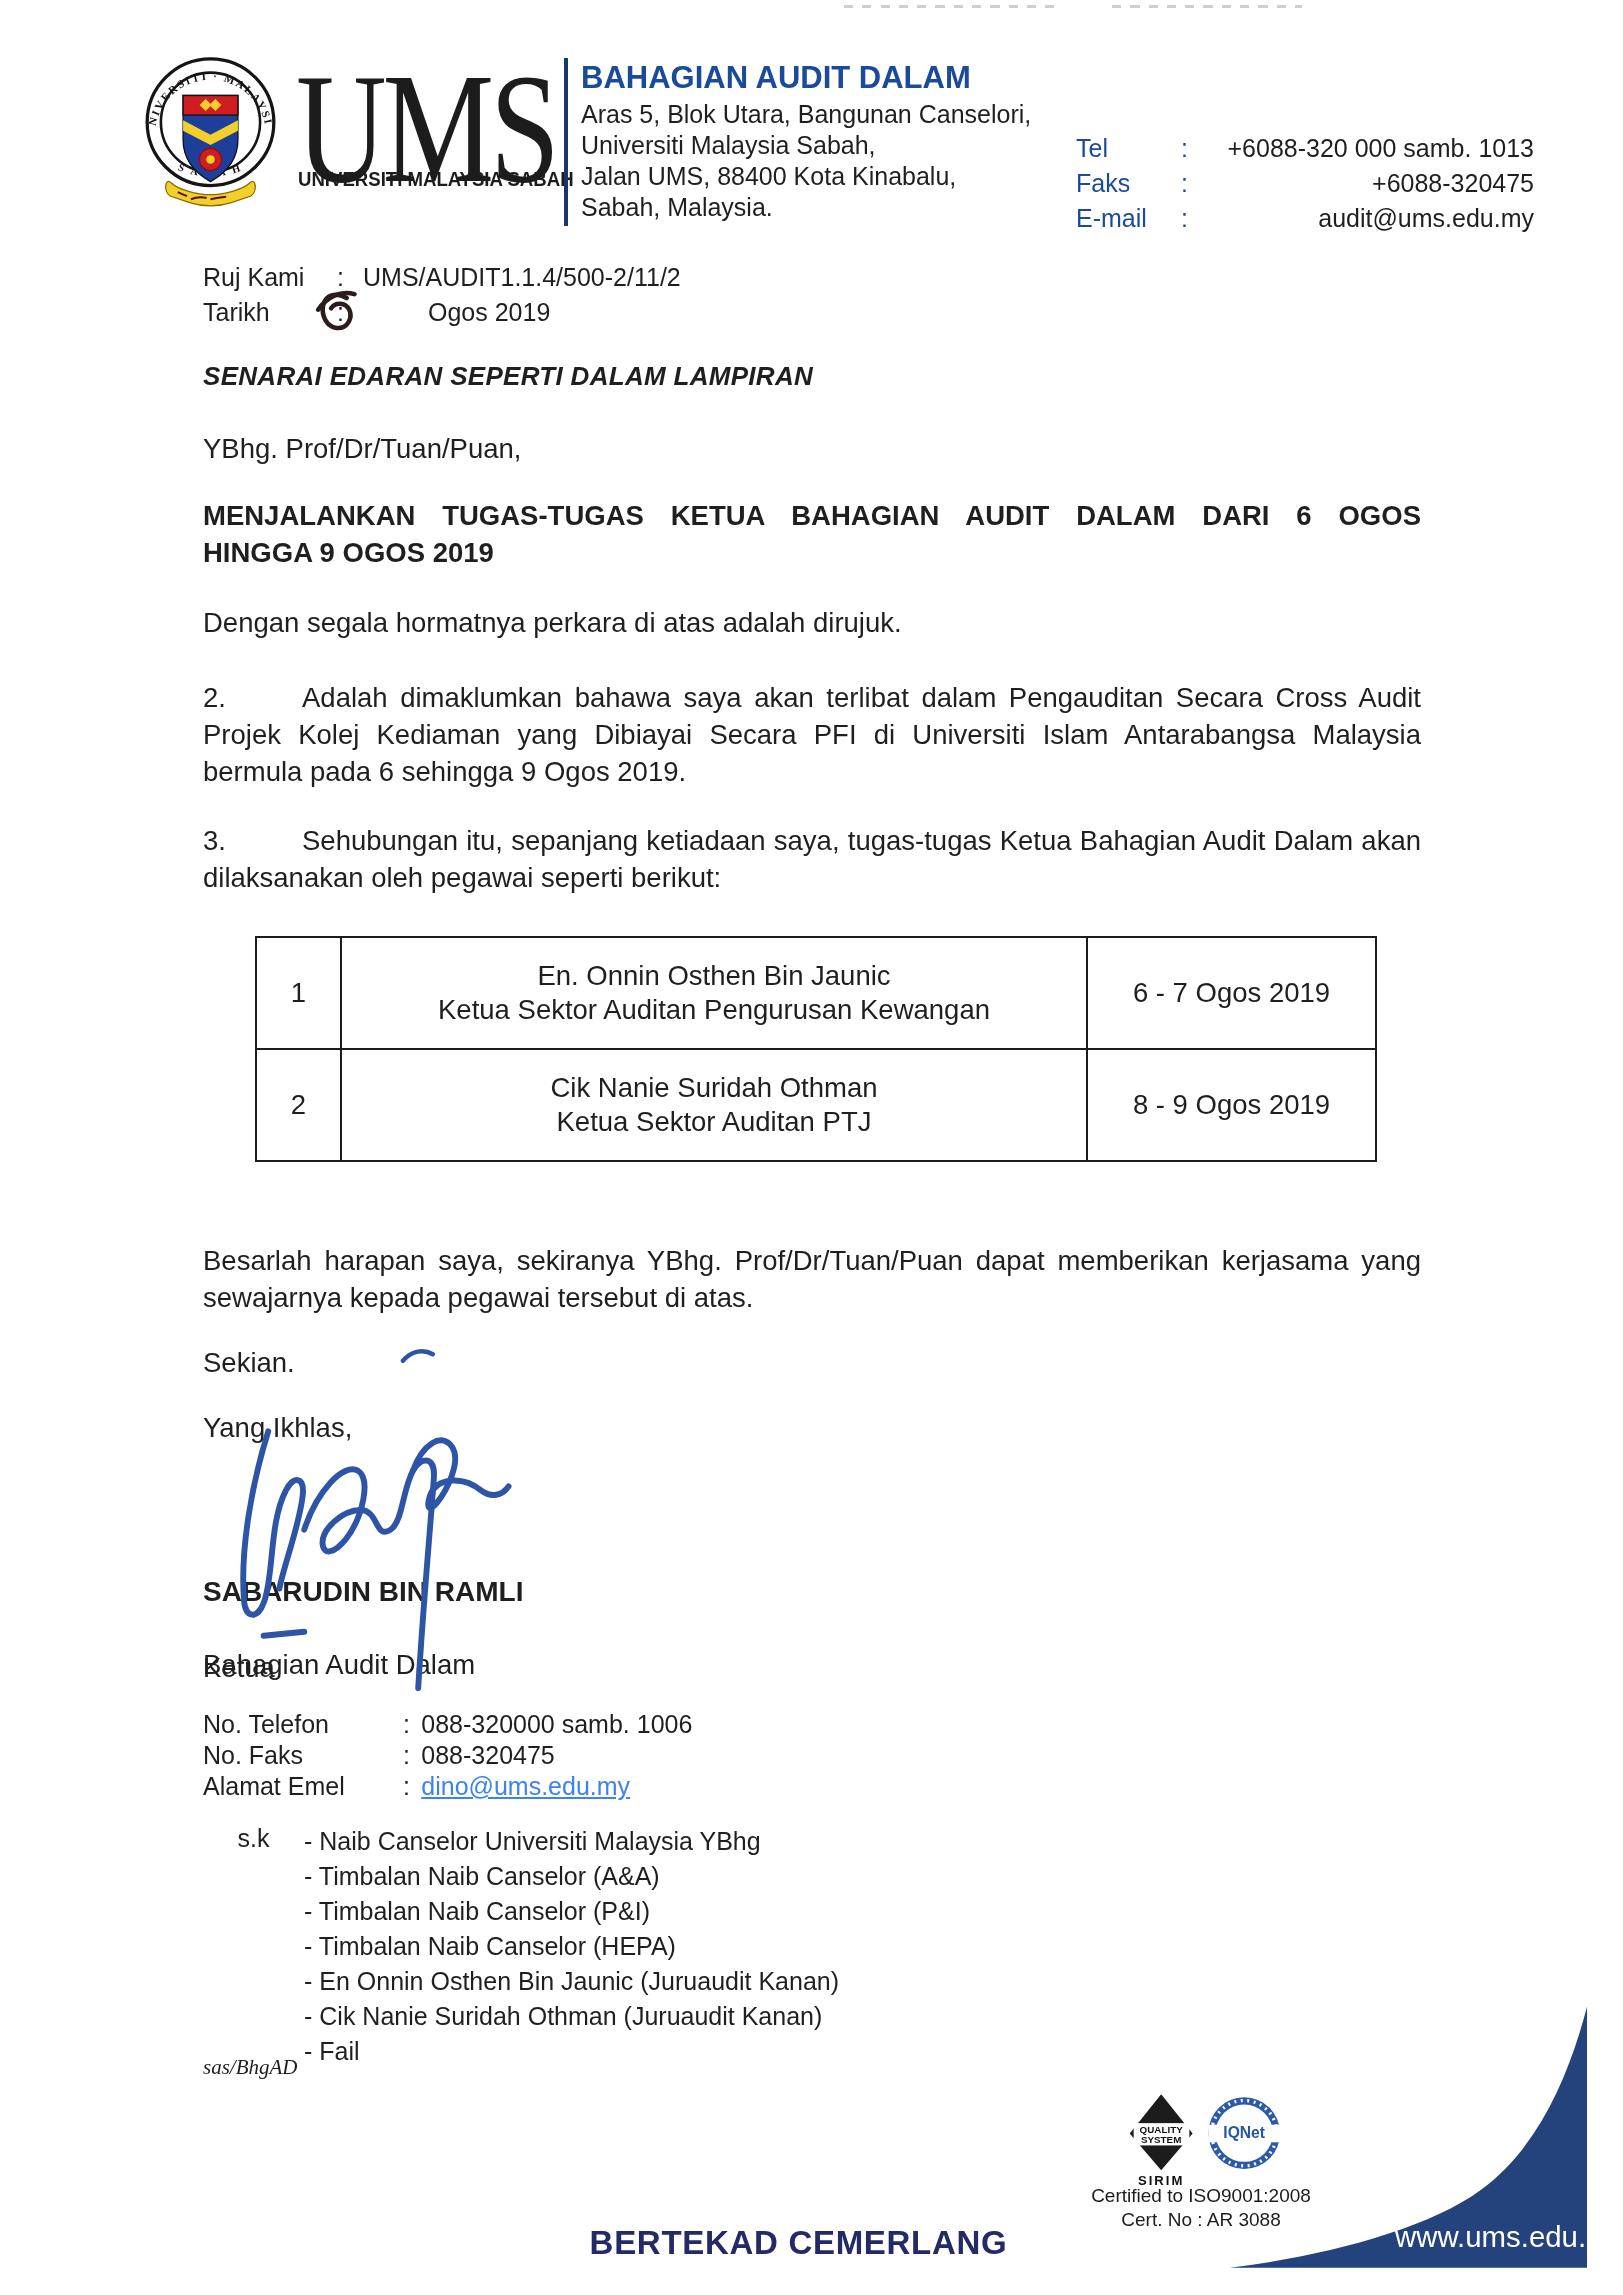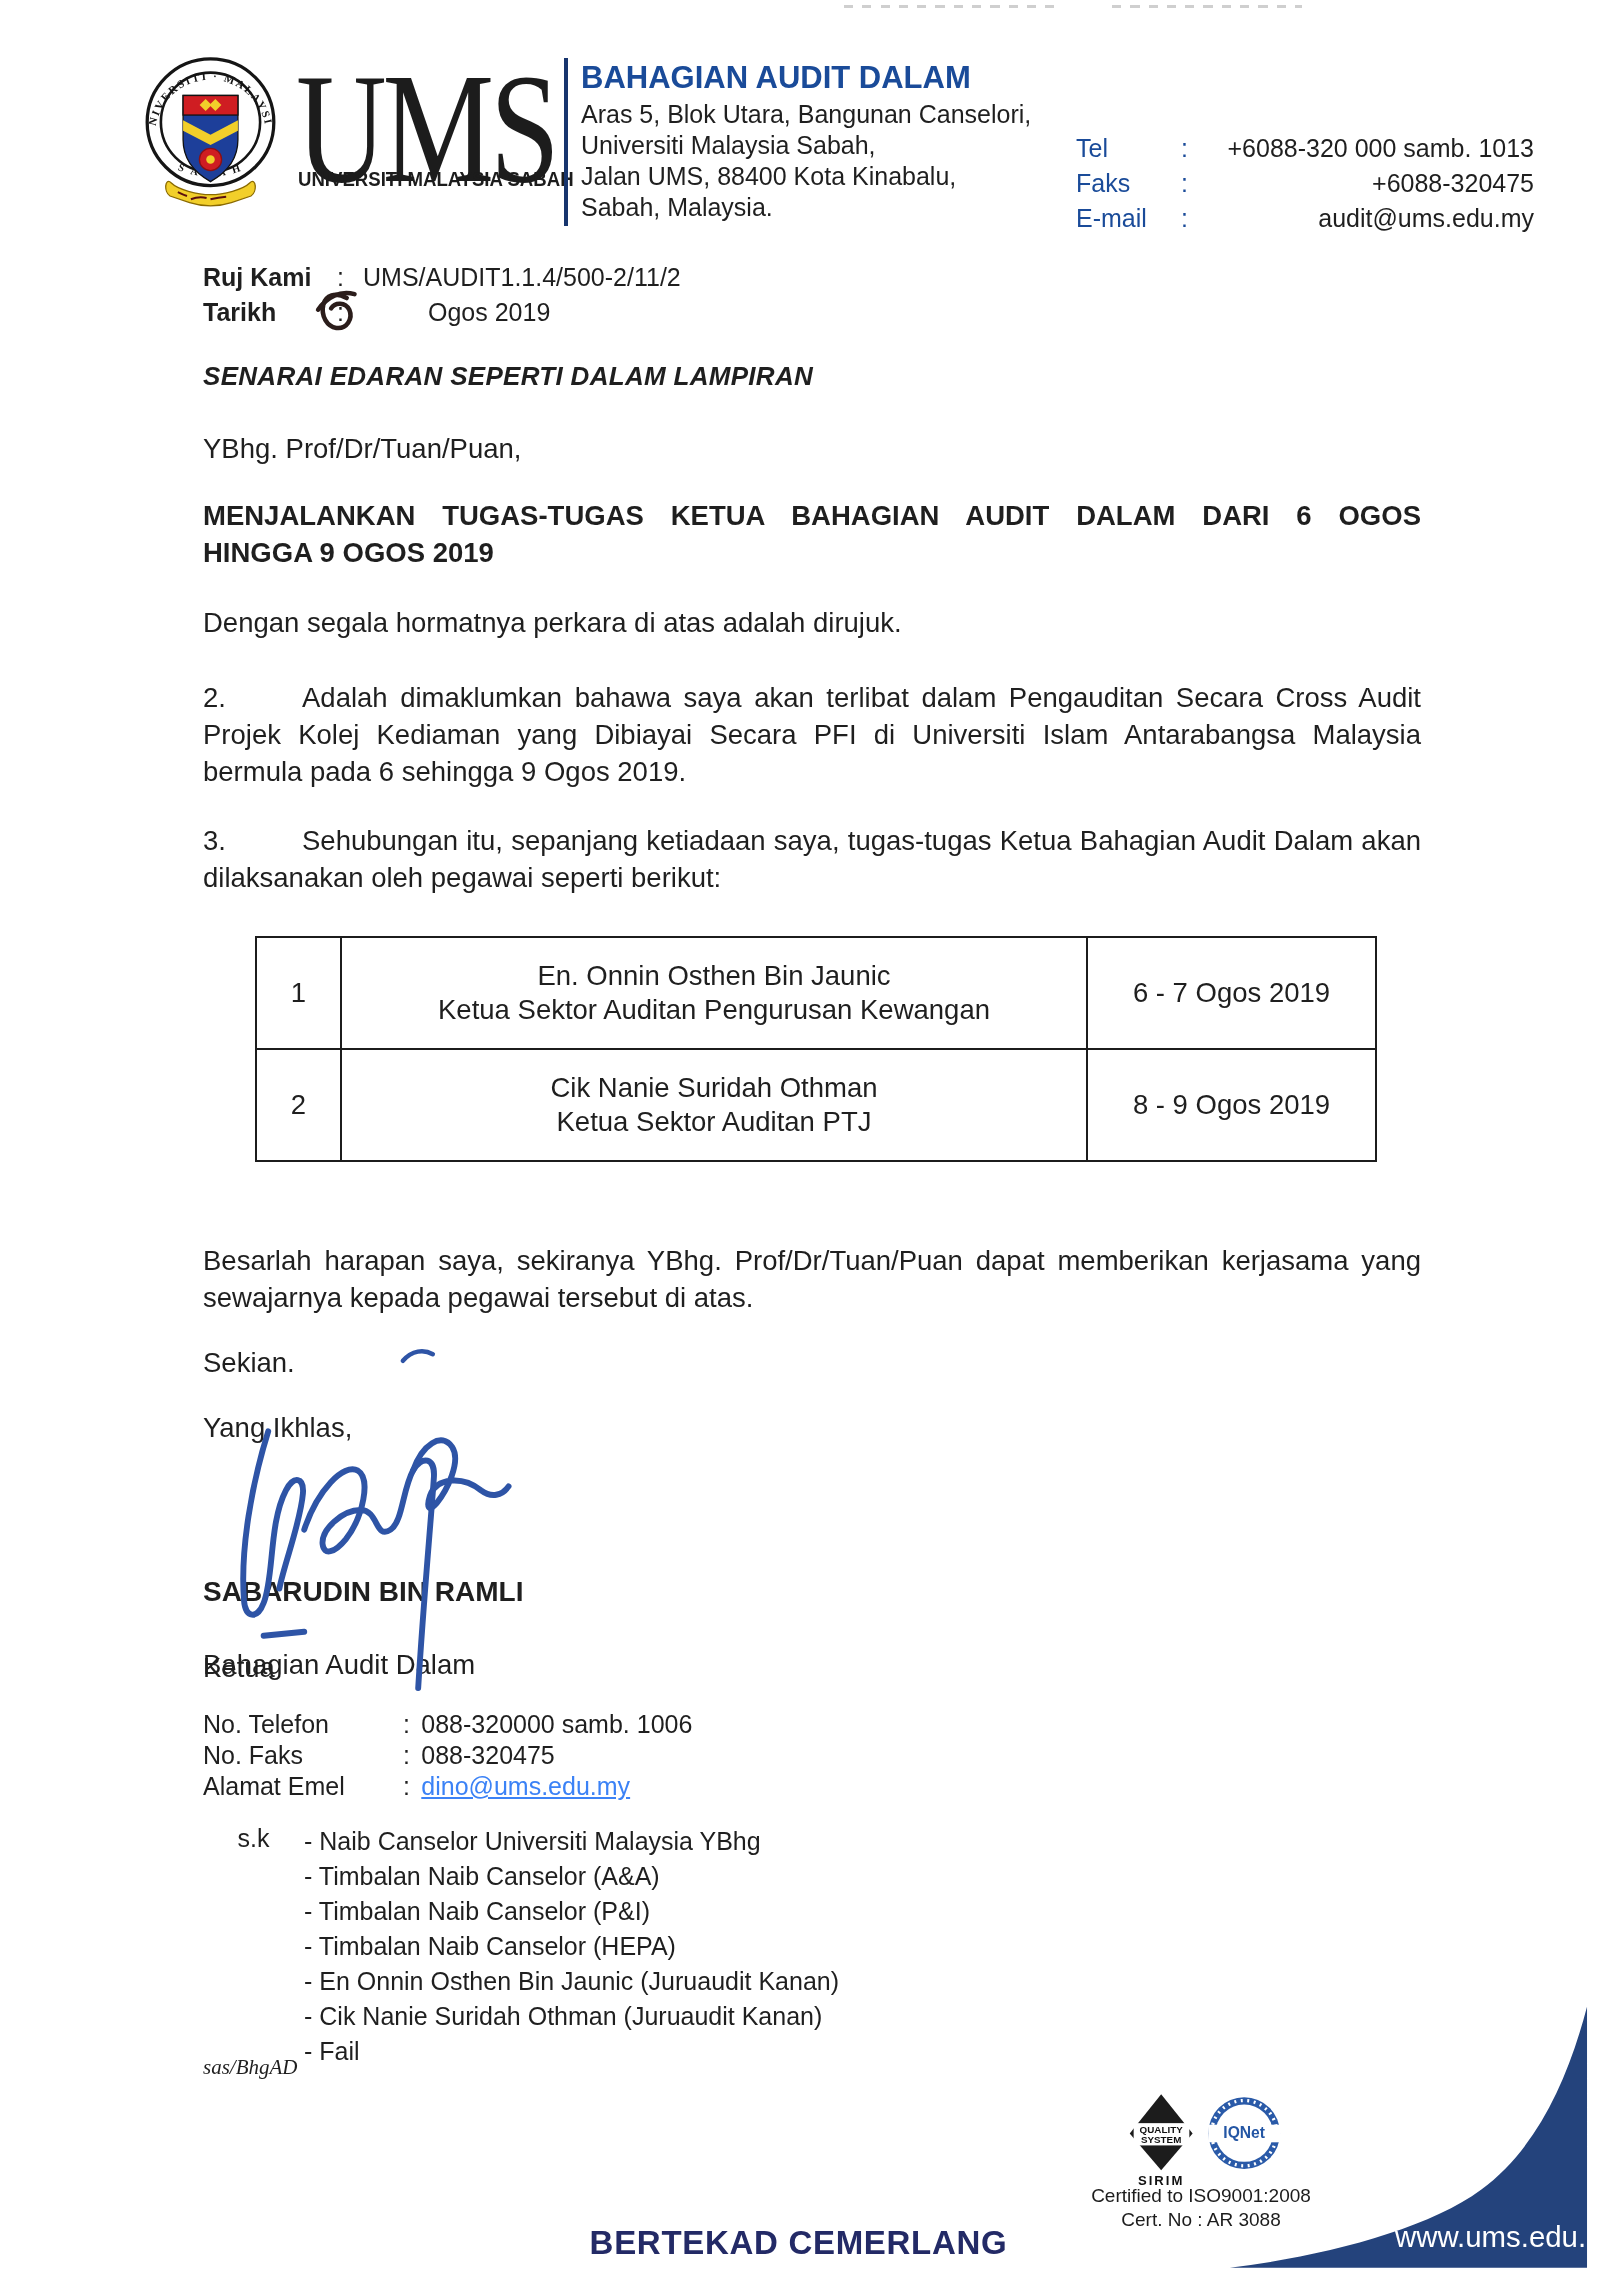--- a/index.html
+++ b/index.html
@@ -16,21 +16,21 @@
   #wordmark-sub{font-size:20px;font-weight:bold;color:#1c1c1c;transform:scaleX(.93);transform-origin:left top;white-space:nowrap;}
   #hdr-divider{width:3.9px;background:#17356e;}
   #dept-title{font-size:31px;font-weight:bold;color:#1a4b99;white-space:nowrap;}
   .addr-line{font-size:25px;line-height:31px;white-space:nowrap;}
   .hcontact-row{display:flex;width:458px;line-height:35px;font-size:25px;}
   .hcontact-label{width:105px;color:#1a4b99;}
   .hcontact-colon{width:46px;color:#1a4b99;}
   .hcontact-value{flex:1;text-align:right;color:#1f1f1f;white-space:nowrap;}
   
   .ref-row{display:flex;font-size:25px;line-height:35px;}
-  .ref-label{width:134px;font-weight:bold;}
+  .ref-label{width:134px;}
   .ref-colon{width:26px;}
   
   .note{font-size:26px;font-weight:bold;font-style:italic;letter-spacing:0.3px;white-space:nowrap;}
   .body-text{font-size:27.5px;line-height:37px;text-align:justify;width:1218px;}
   .line1-justify{text-align-last:justify;}
   .para-num{display:inline-block;width:99px;}
   .bold{font-weight:bold;}
   
   table.duty{border-collapse:collapse;width:1120px;table-layout:fixed;}
   table.duty th,table.duty td{border:2px solid #1c1c1c;font-size:27.5px;text-align:center;vertical-align:middle;padding:0;}

